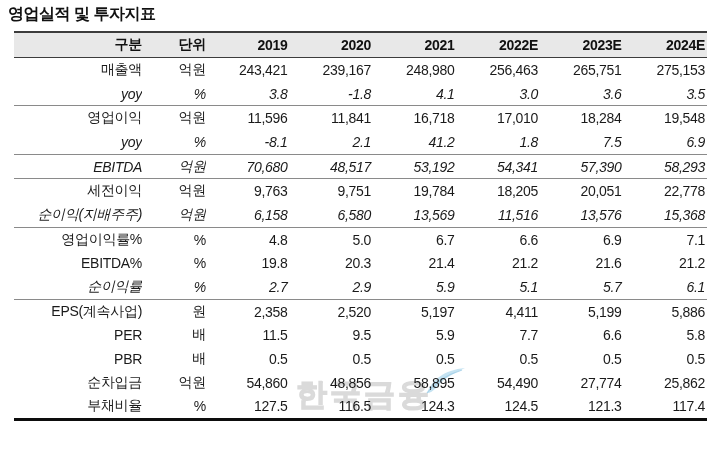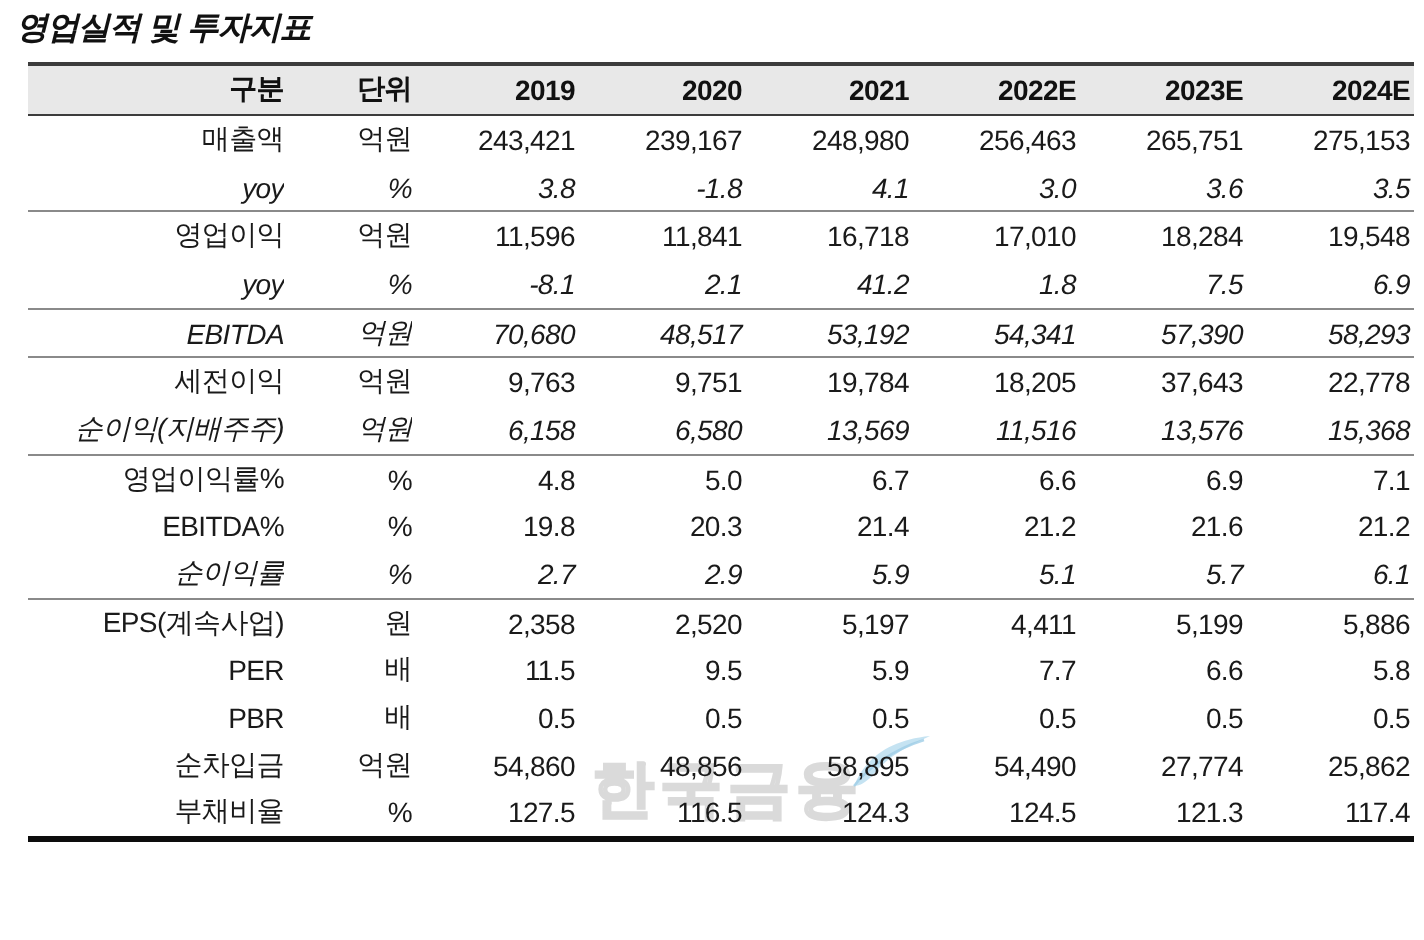--- a/index.html
+++ b/index.html
@@ -18,21 +18,20 @@
   }
   .title {
     position: absolute;
     left: 8px;
     top: 4px;
     font-size: 16px;
     font-weight: bold;
     letter-spacing: -0.5px;
     color: #111111;
     z-index: 3;
-    font-style: italic;
   }
   table.fin {
     position: absolute;
     left: 14px;
     top: 31px;
     width: 693px;
     border-collapse: collapse;
     table-layout: fixed;
     font-size: 14px;
     z-index: 2;
@@ -164,21 +163,21 @@
           <td class="num">57,390</td>
           <td class="num">58,293</td>
         </tr>
         <tr class="">
           <td class="left label-col">세전이익</td>
           <td class="left">억원</td>
           <td class="num">9,763</td>
           <td class="num">9,751</td>
           <td class="num">19,784</td>
           <td class="num">18,205</td>
-          <td class="num">37,643</td>
+          <td class="num">20,051</td>
           <td class="num">22,778</td>
         </tr>
         <tr class="divider ">
           <td class="left label-col">순이익(지배주주)</td>
           <td class="left">억원</td>
           <td class="num">6,158</td>
           <td class="num">6,580</td>
           <td class="num">13,569</td>
           <td class="num">11,516</td>
           <td class="num">13,576</td>

